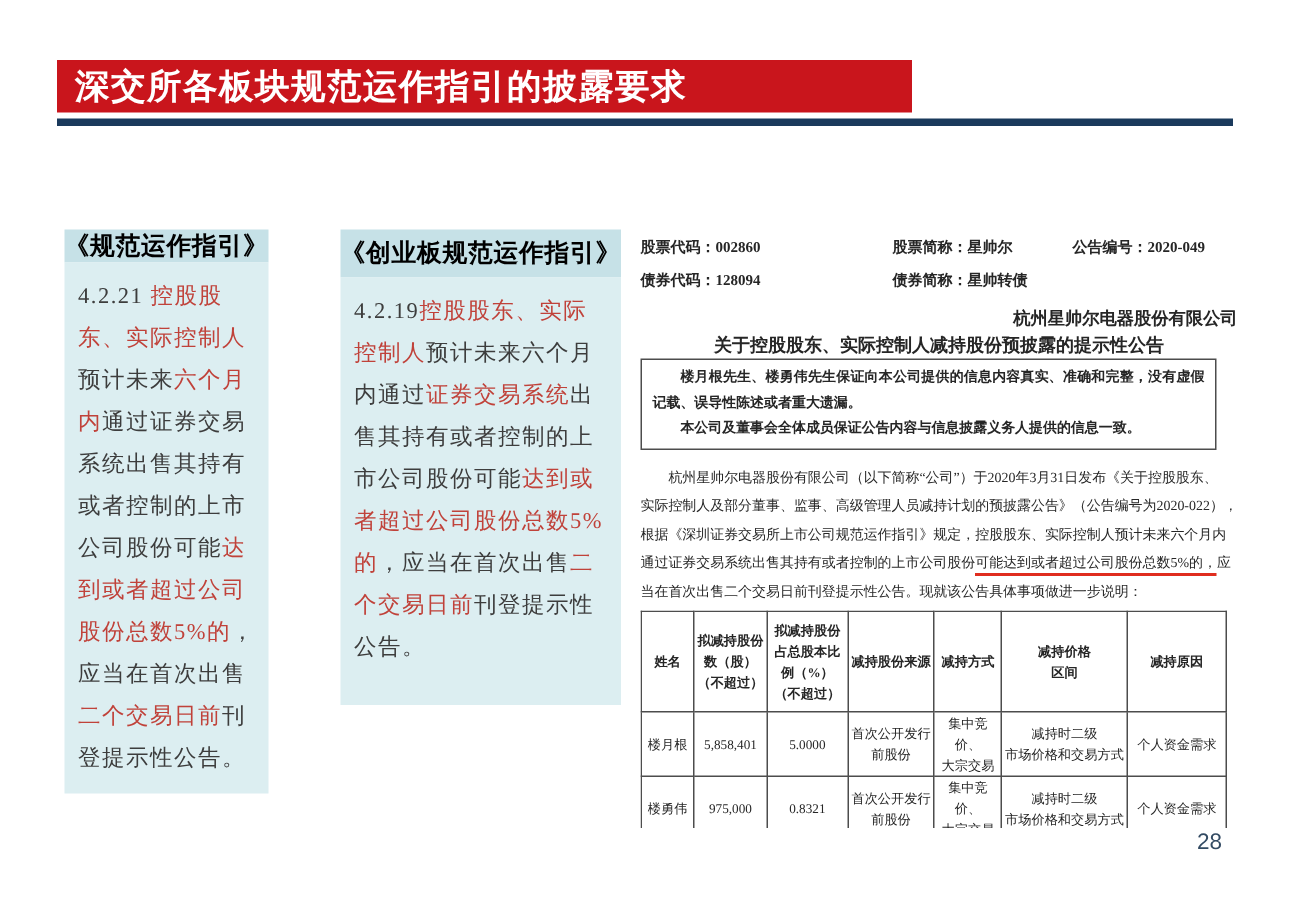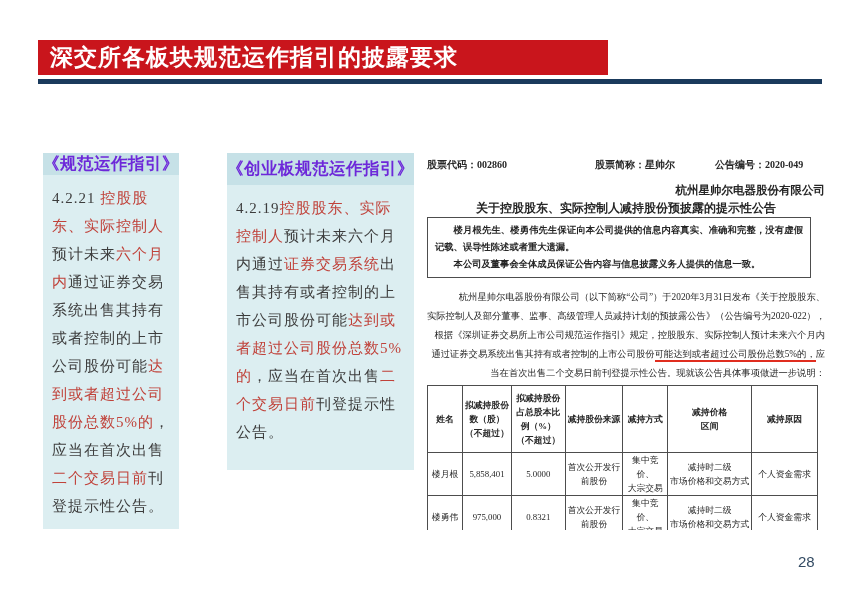--- a/index.html
+++ b/index.html
@@ -15,39 +15,39 @@
   .title-bar{position:absolute;left:38px;top:40px;width:558px;height:35px;
     background:var(--accent-red);color:#ffffff;
     font-family:"Liberation Sans",sans-serif;font-weight:bold;font-size:23px;
     line-height:35px;padding-left:12px;letter-spacing:1px;white-space:nowrap;}
   .navy-rule{position:absolute;left:38px;top:79px;width:784px;height:5px;background:var(--navy);}
   
   .panel{position:absolute;left:43px;top:153px;width:363px;height:317px;display:flex;gap:8px;}
   .panel-col{display:flex;flex-direction:column;}
   .col-1{width:158px;}
   .col-2{flex:1;padding-left:40px;}
-  .panel-header{height:32px;background:var(--panel-header-bg);color:#6d28d9;
+  .panel-header{height:32px;background:var(--panel-header-bg);color:#000000;
     font-weight:bold;font-size:16.5px;display:flex;align-items:center;justify-content:center;
     white-space:nowrap;letter-spacing:0.5px;}
   .panel-body{flex:1;background:var(--panel-body-bg);padding:9px 9px;color:#3d3d3d;
     font-size:15px;line-height:28px;letter-spacing:1px;}
   .seg-red{color:var(--red-text);}
   
   .doc{position:absolute;left:427px;top:140px;width:398px;color:#262626;}
   .doc-meta{display:grid;grid-template-columns:168px 120px auto;
     font-size:10px;font-weight:bold;white-space:nowrap;}
   .doc-meta.row1{margin-top:18px;}
   .doc-meta.row2{margin-top:8px;}
   .doc-title1{margin-top:11px;text-align:right;font-weight:bold;font-size:11.5px;}
   .doc-title2{margin-top:2px;text-align:center;font-weight:bold;font-size:12px;white-space:nowrap;}
   .doc-box{margin-top:0;border:1px solid #4d4d4d;width:368px;padding:4px 7px;
     font-size:9.3px;font-weight:bold;line-height:17px;text-align:justify;}
   .doc-box p{margin:0;text-indent:2em;}
   .doc-paragraph{margin-top:10px;font-size:9.3px;line-height:19px;}
-  .doc-paragraph .line{white-space:nowrap;text-align:right;}
+  .doc-paragraph .line{white-space:nowrap;}
   .seg-redline{border-bottom:2px solid var(--underline-red);padding-bottom:0.5px;}
   
   .table-wrap{margin-top:2px;width:391px;height:145px;overflow:hidden;}
   table{border-collapse:collapse;width:391px;table-layout:fixed;}
   th,td{border:1px solid #4d4d4d;text-align:center;vertical-align:middle;
     white-space:pre-line;padding:0 1px;font-size:8.8px;line-height:14px;}
   th{font-weight:bold;height:66px;}
   tbody tr{height:36px;}
   
   .page-num{position:absolute;left:798px;top:553px;
@@ -70,20 +70,25 @@
       <div class="panel-header">《创业板规范运作指引》</div>
       <div class="panel-body"><span class="seg seg-plain">4.2.19</span><span class="seg seg-red">控股股东、实际控制人</span><span class="seg seg-plain">预计未来六个月内通过</span><span class="seg seg-red">证券交易系统</span><span class="seg seg-plain">出售其持有或者控制的上市公司股份可能</span><span class="seg seg-red">达到或者超过公司股份总数5%的</span><span class="seg seg-plain">，应当在首次出售</span><span class="seg seg-red">二个交易日前</span><span class="seg seg-plain">刊登提示性公告。</span></div>
     </div>
   </div>
 
   <div class="doc">
     <div class="doc-meta row1">
       <span>股票代码：002860</span>
       <span>股票简称：星帅尔</span>
       <span>公告编号：2020-049</span>
+    </div>
+    <div class="doc-meta row2">
+      <span>债券代码：128094</span>
+      <span>债券简称：星帅转债</span>
+      <span></span>
     </div>
     <div class="doc-title1">杭州星帅尔电器股份有限公司</div>
     <div class="doc-title2">关于控股股东、实际控制人减持股份预披露的提示性公告</div>
     <div class="doc-box">
       <p>楼月根先生、楼勇伟先生保证向本公司提供的信息内容真实、准确和完整，没有虚假记载、误导性陈述或者重大遗漏。</p>
       <p>本公司及董事会全体成员保证公告内容与信息披露义务人提供的信息一致。</p>
     </div>
     <div class="doc-paragraph">
         <div class="line"><span class="seg seg-plain">　　杭州星帅尔电器股份有限公司（以下简称“公司”）于2020年3月31日发布《关于控股股东、</span></div>
         <div class="line"><span class="seg seg-plain">实际控制人及部分董事、监事、高级管理人员减持计划的预披露公告》（公告编号为2020-022），</span></div>

